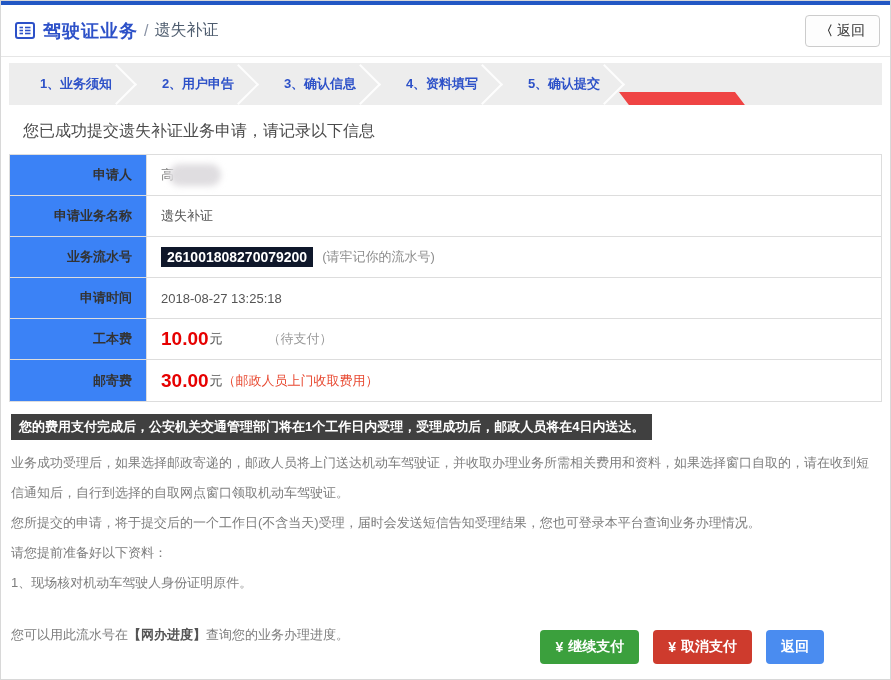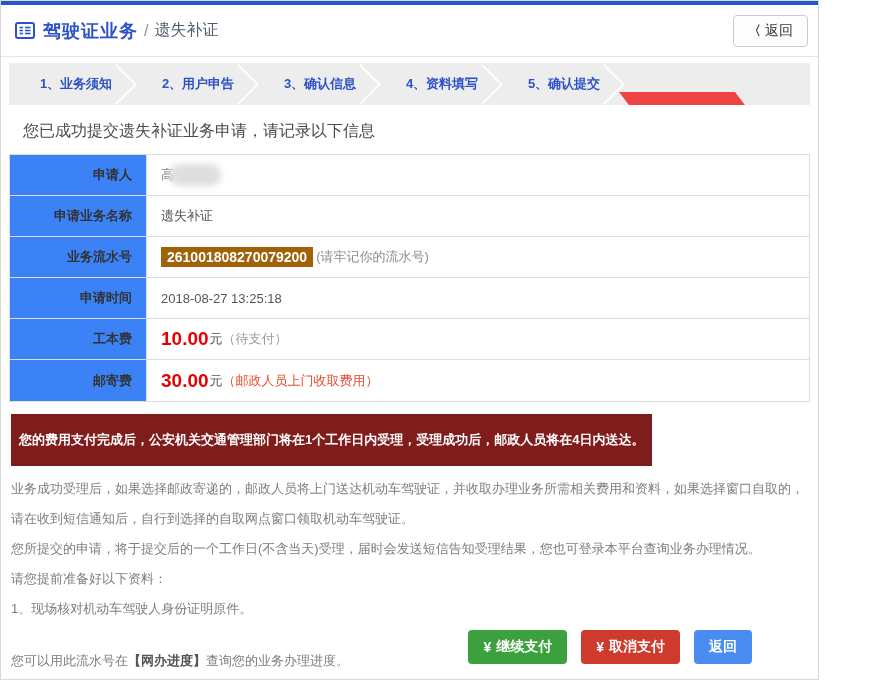--- a/index.html
+++ b/index.html
@@ -2,21 +2,21 @@
 <html><head>
 <meta charset="utf-8">
 <style>
   * { margin:0; padding:0; box-sizing:border-box; }
   body {
     font-family: "Liberation Sans", "DejaVu Sans", sans-serif;
     background:#fff;
   }
   .page {
     position:relative;
-    width:819px; height:680px;
+    width:891px; height:680px;
     border:1px solid #d8d8d8;
     background:#fff;
     overflow:hidden;
   }
   .topbar { height:4px; background:#2257c4; }
   
   .header {
     height:52px;
     display:flex; align-items:center;
     padding:0 10px 0 14px;
@@ -91,35 +91,35 @@
     flex:1; padding-left:14px; color:#555;
     display:flex; align-items:center;
   }
   .masked-name { color:#7b7b7b; }
   .blur-blob {
     display:inline-block; width:52px; height:22px;
     background:#dfdde0; border-radius:12px;
     filter:blur(3px); margin-left:-5px; vertical-align:middle;
   }
   .serial-badge {
-    display:inline-block; background:#a16207; color:#fff;
+    display:inline-block; background:#0f172a; color:#fff;
     font-weight:bold; font-size:14px; padding:2px 6px;
   }
-  .serial-note { color:#8d8d8d; margin-left:3px; }
+  .serial-note { color:#8d8d8d; margin-left:9px; }
   .fee-amount { color:#e60000; font-size:19px; font-weight:bold; }
   .fee-unit { color:#555; margin-left:1px; }
-  .note-gray { color:#999; }
+  .note-gray { color:#999;margin-left:45px; }
   .note-red { color:#e84a32; }
   
   .alert-banner {
     display:inline-block;
     margin:12px 0 4px 10px;
-    background:#7f1d1d; color:#fff;
+    background:#404040; color:#fff;
     font-size:13px; font-weight:bold;
-    padding:17px 8px;
+    padding:4px 8px;
   }
   .info-text { margin:4px 12px 0 10px; }
   .info-text p {
     font-size:13px; color:#7d7d7d; line-height:30px;
   }
   .progress-note { margin-top:22px; }
   .progress-link { color:#555; font-weight:bold; cursor:pointer; }
   
   .footer-actions {
     position:absolute; right:66px; bottom:15px;

